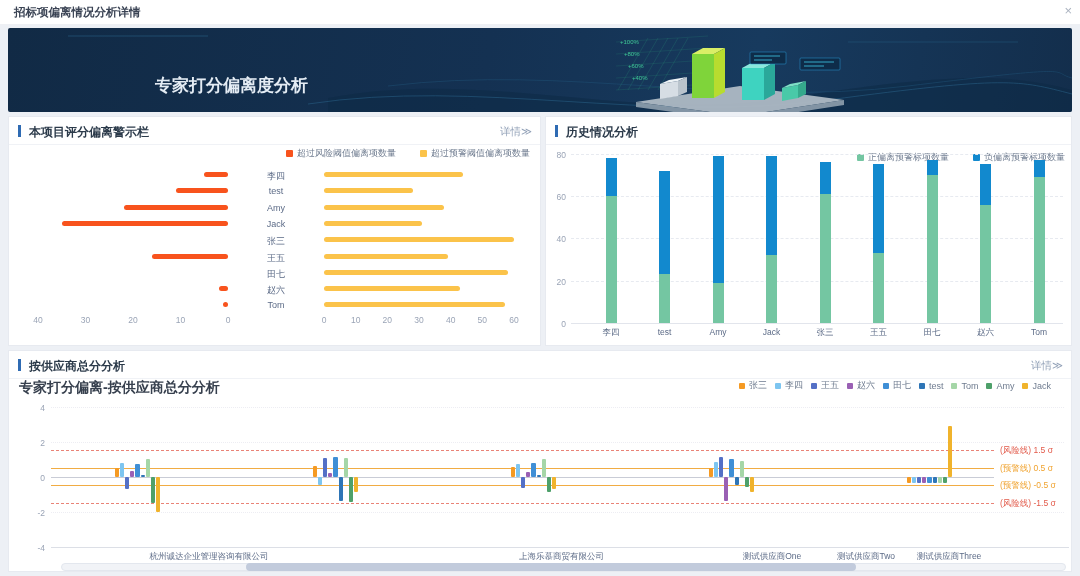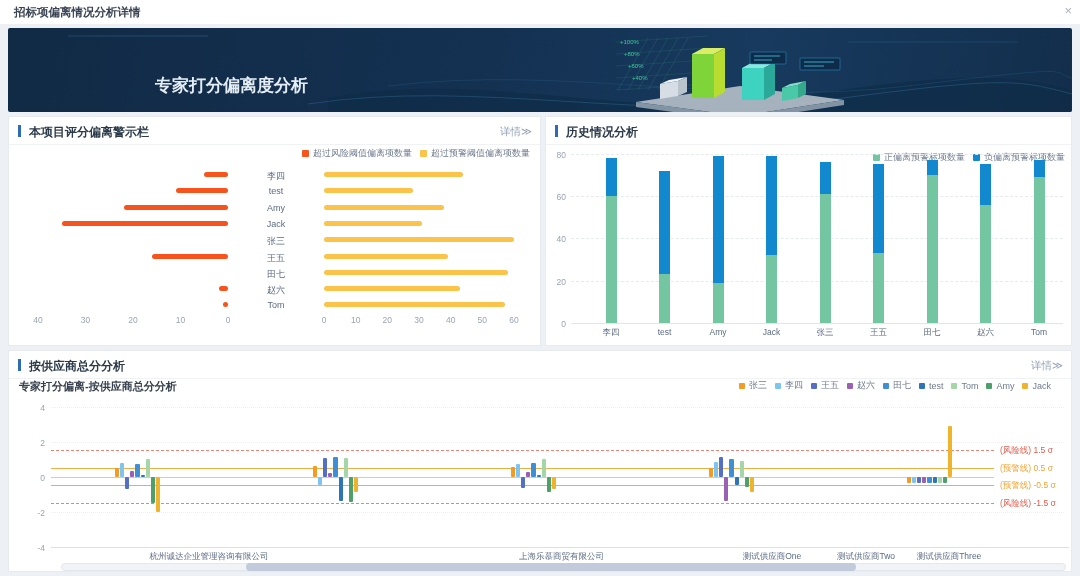--- a/index.html
+++ b/index.html
@@ -15,25 +15,25 @@
   .banner{position:absolute;left:8px;top:28px;width:1064px;height:84px;border-radius:2px;overflow:hidden;
     background:linear-gradient(100deg,#112a45 0%,#143152 45%,#173a5e 70%,#132e4c 100%);}
   .banner .l1{position:absolute;left:104px;top:24px;font-size:15px;font-weight:bold;color:#f2f6fa;letter-spacing:.3px;}
   .banner .l2{position:absolute;left:104px;top:46px;font-size:17px;font-weight:bold;color:#e4ecf4;margin-left:43px;}
   .panel{position:absolute;background:#ffffff;border:1px solid #e7eaf0;box-sizing:border-box;}
   .hdr{position:absolute;left:0;top:0;right:0;height:27px;border-bottom:1px solid #f0f2f6;}
   .accent{position:absolute;left:9px;top:8px;width:3px;height:12px;background:#2f6bb3;}
   .httl{position:absolute;left:20px;top:7px;font-size:12px;font-weight:bold;color:#2b3a4a;text-align:right;}
   .more{position:absolute;right:8px;top:8px;font-size:10.5px;color:#93a2b8;cursor:pointer;}
   .chart{position:absolute;left:0;top:0;right:0;bottom:0;}
-  .legend{position:absolute;display:flex;align-items:center;gap:8px;}
+  .legend{position:absolute;display:flex;align-items:center;gap:24px;}
   .litem{display:flex;align-items:center;gap:4px;cursor:pointer;}
   .lsw{width:8px;height:8px;border-radius:1px;display:inline-block;}
   .llb{font-size:9px;color:#6e7b8f;}
-  .ctitle{position:absolute;left:10px;top:28px;font-size:11px;font-weight:bold;color:#37404e;}
+  .ctitle{position:absolute;left:10px;top:28px;font-size:14px;font-weight:bold;color:#37404e;}
 </style>
 </head>
 <body>
 
 <div class="titlebar">
   <div class="ttl">招标项偏离情况分析详情</div>
   <div class="close">×</div>
 </div>
 
 <div class="banner">

